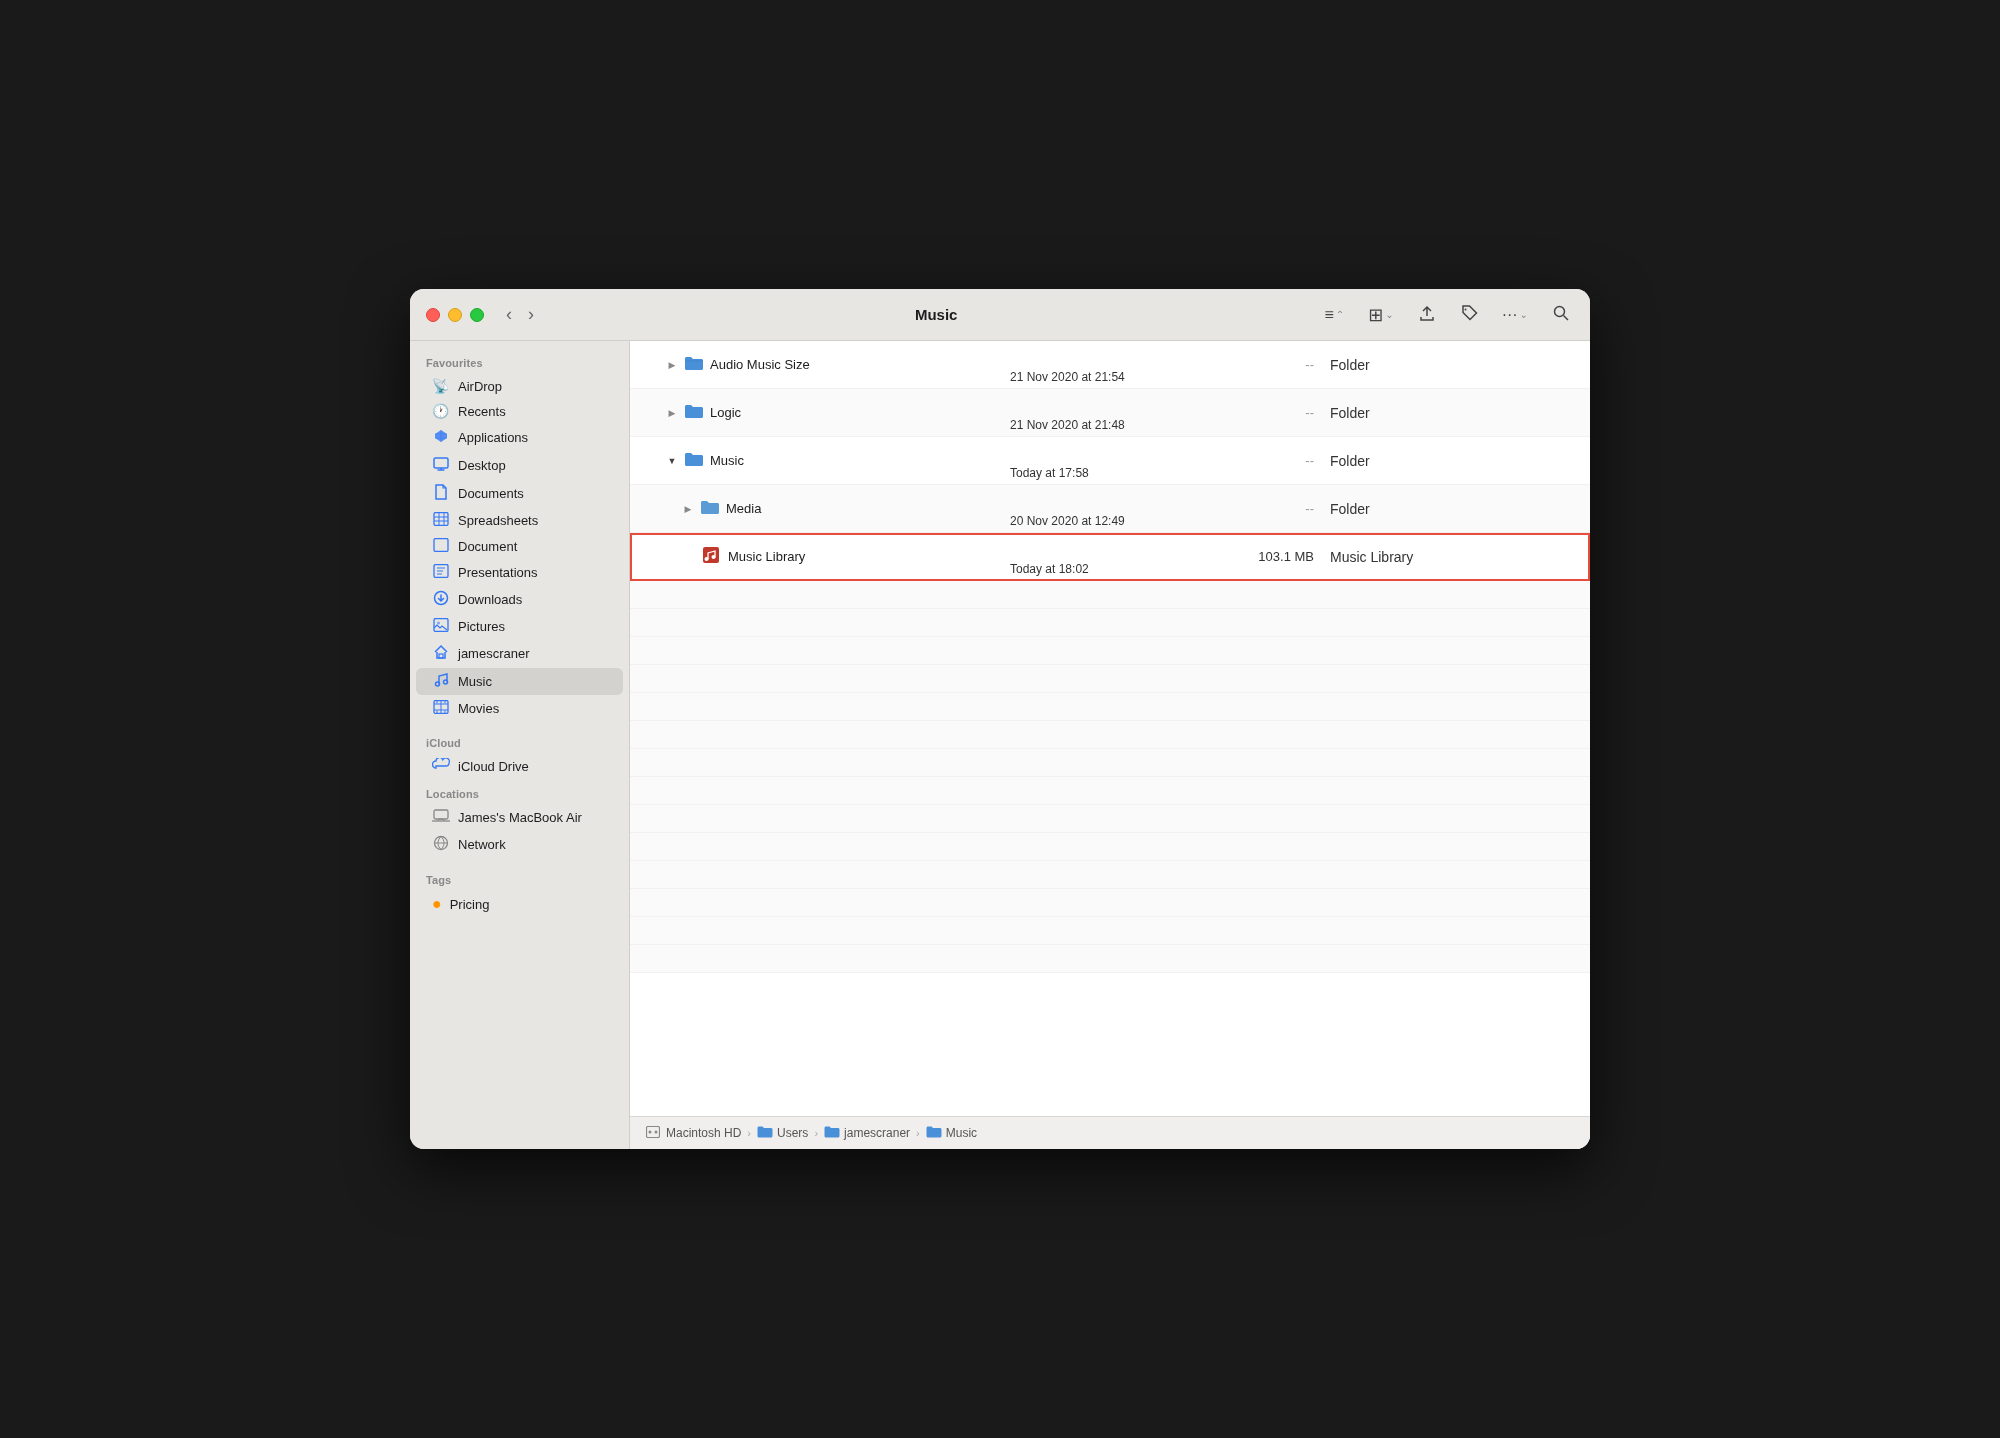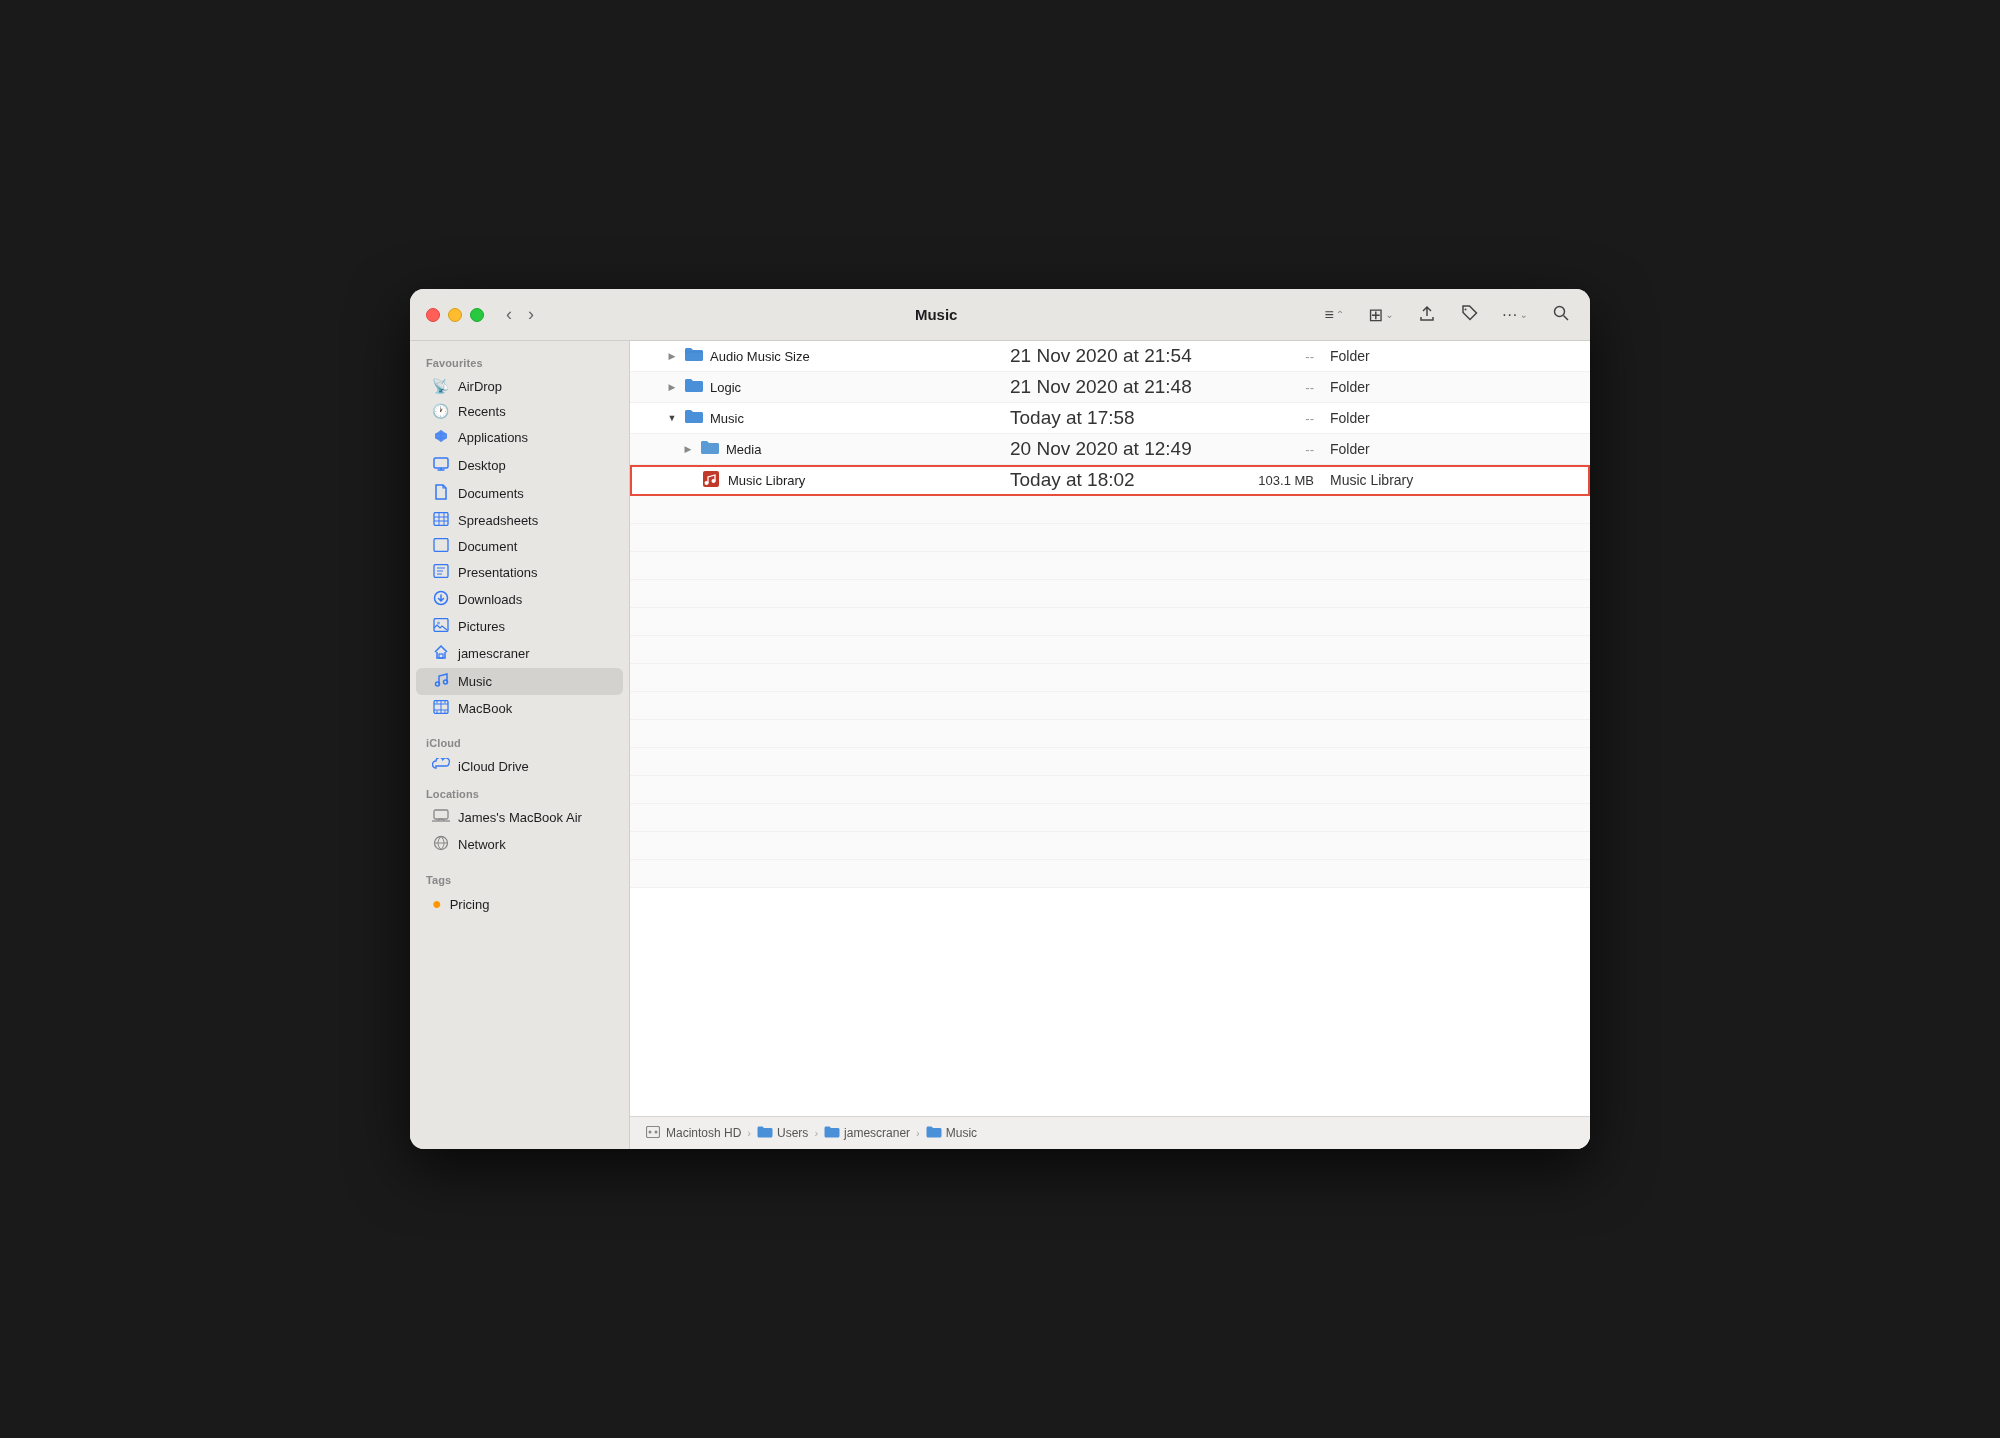--- a/index.html
+++ b/index.html
@@ -173,21 +173,21 @@
       background: #fff;
     }
     .row-name {
       width: 380px;
       display: flex;
       align-items: center;
       gap: 6px;
       padding-left: 36px;
     }
     .row-indent1 { padding-left: 52px; }
-    .row-date { width: 220px; font-size: 19px; color: #333; }
+    .row-date { width: 220px; font-size: 12px; color: #333; margin-top: 25px; }
     .row-size { width: 100px; font-size: 13px; color: #333; text-align: right; padding-right: 16px; }
     .row-kind { flex: 1; font-size: 14px; color: #333; }
     .chevron {
       font-size: 9px;
       color: #888;
       width: 12px;
       text-align: center;
       flex-shrink: 0;
     }
     .folder-icon {
@@ -381,21 +381,21 @@
         </span>
         <span>Music</span>
       </div>
       <div class="sidebar-item">
         <span class="sidebar-icon blue">
           <svg width="16" height="14" viewBox="0 0 16 14" fill="none">
             <rect x="1" y="0.5" width="14" height="13" rx="1.5" stroke="#3478f6" stroke-width="1.3" fill="none"></rect>
             <path d="M1 4h14M1 10h14M4 0.5v3M4 10.5v3M8 0.5v13M12 0.5v3M12 10.5v3" stroke="#3478f6" stroke-width="1"></path>
           </svg>
         </span>
-        <span>MacBook</span>
+        <span>Movies</span>
       </div>
 
       <div class="sidebar-section-header" style="margin-top:8px;">iCloud</div>
       <div class="sidebar-item">
         <span class="sidebar-icon blue">
           <svg width="18" height="14" viewBox="0 0 18 14" fill="none">
             <path d="M4 10a3.5 3.5 0 010-7 3.5 3.5 0 016.8-1.2A3 3 0 0117 5a3 3 0 01-3 3H4z" stroke="#3478f6" stroke-width="1.3" fill="none"></path>
           </svg>
         </span>
         <span>iCloud Drive</span>

